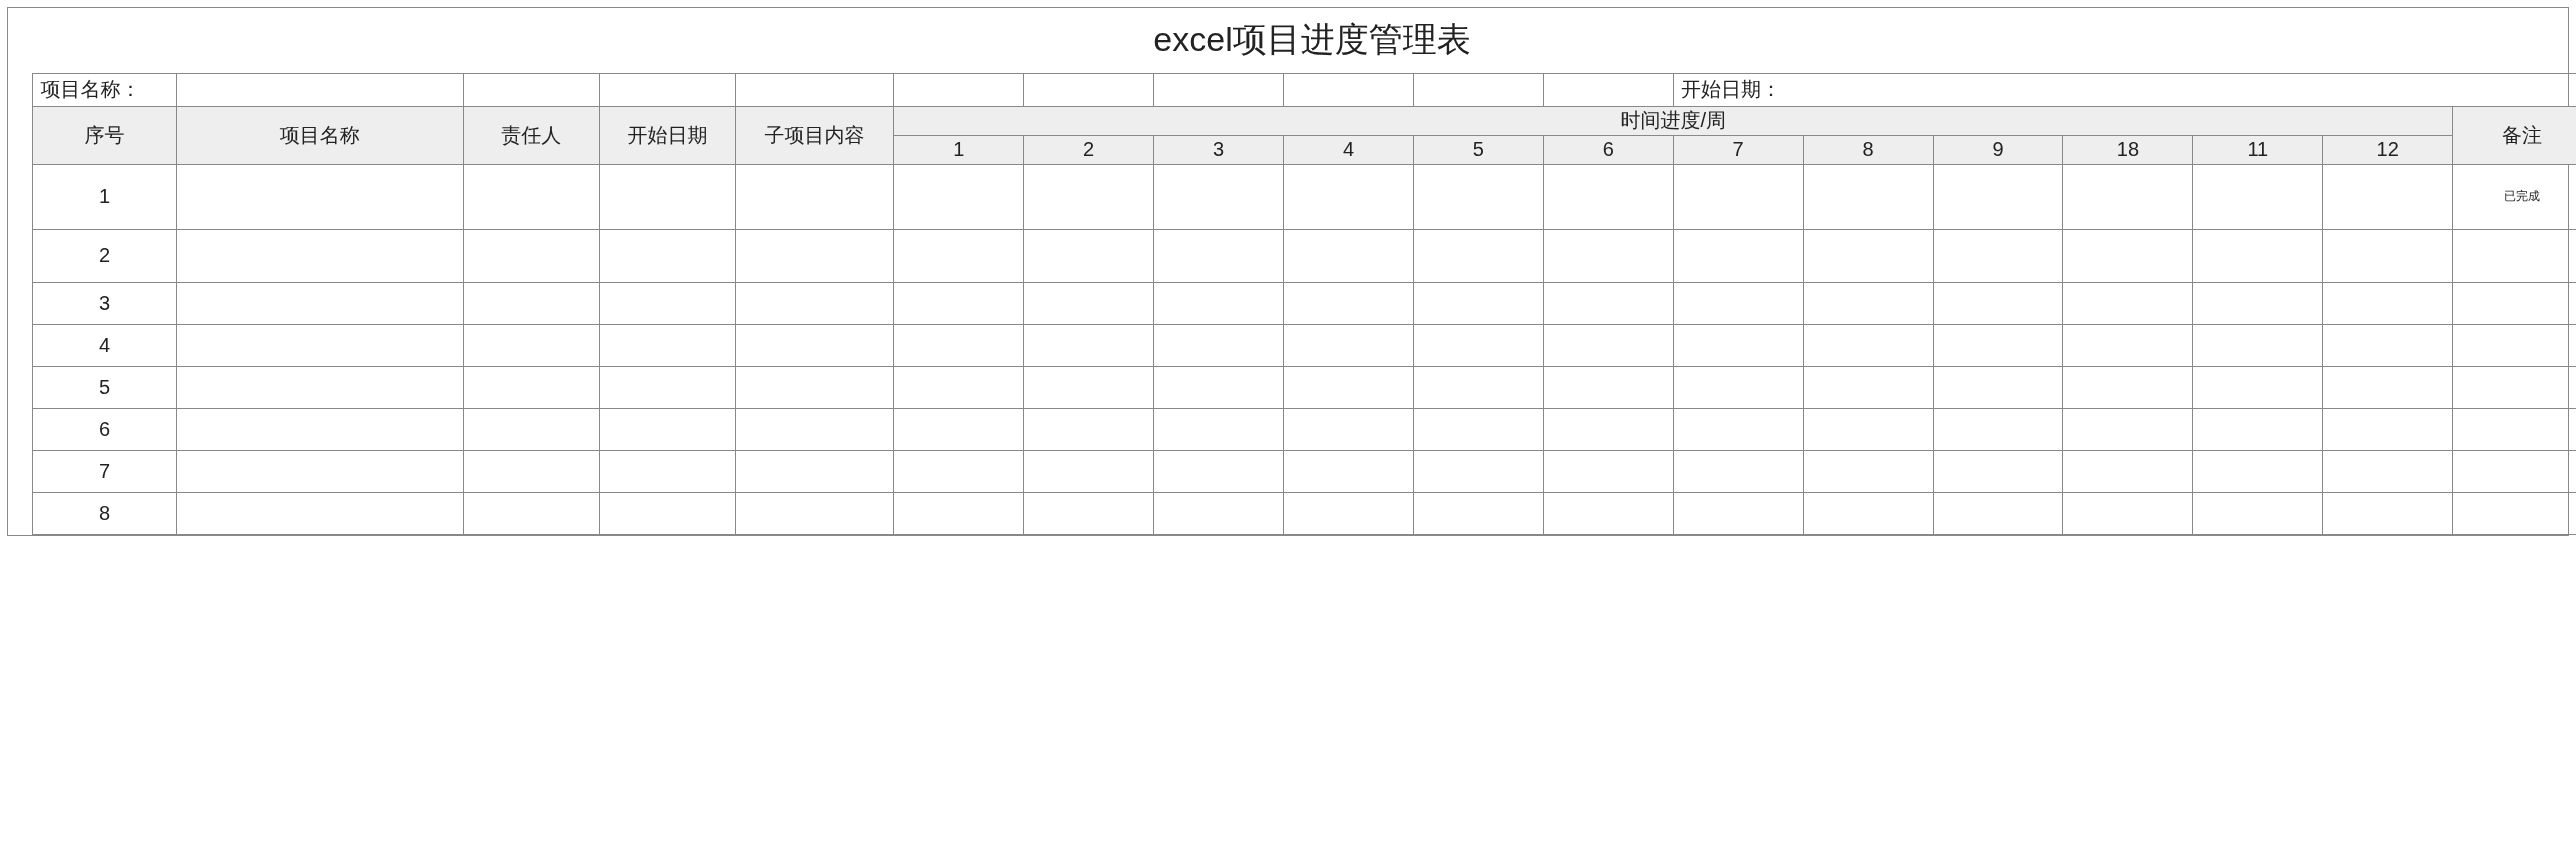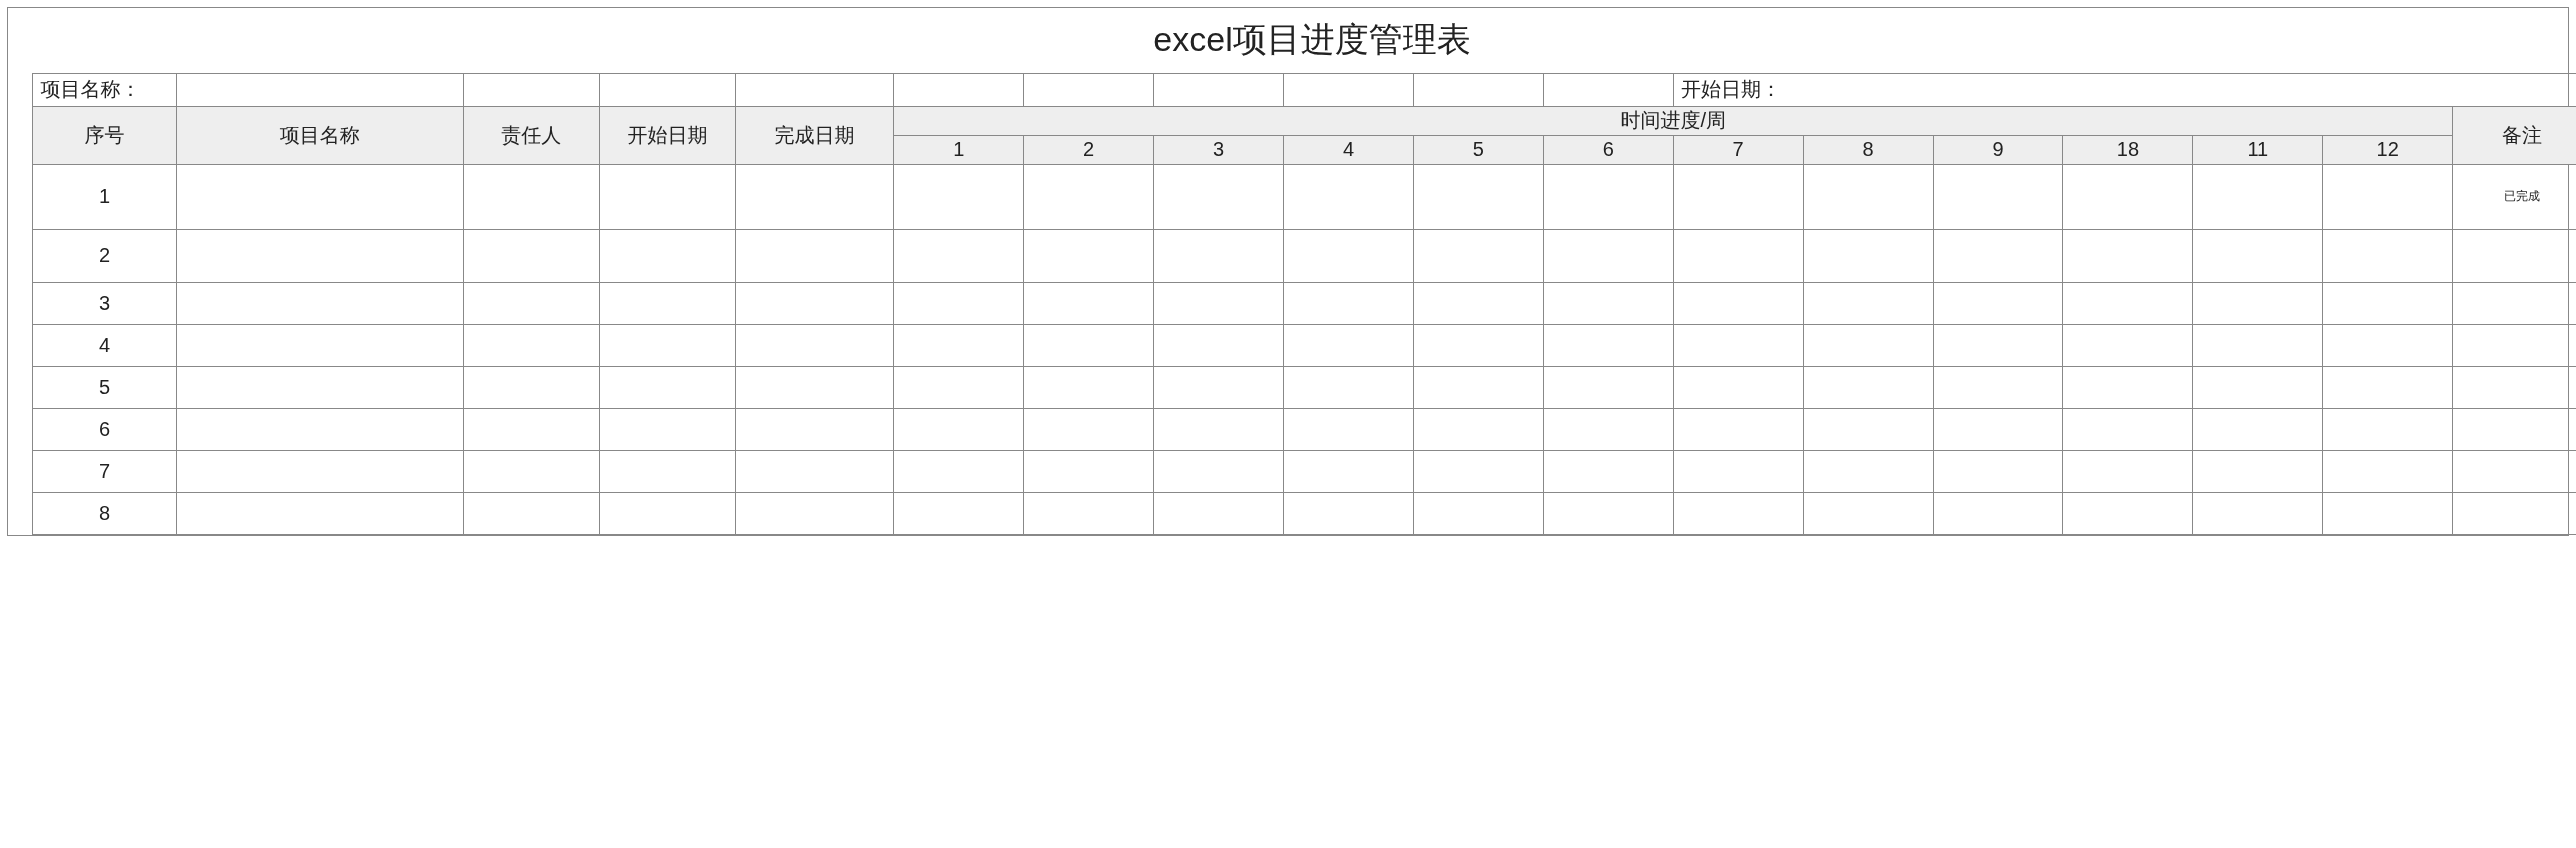--- a/index.html
+++ b/index.html
@@ -123,21 +123,21 @@
     <td></td>
     <td></td>
     <td colspan="7" class="info-label">开始日期：</td>
   </tr>
 
   <tr class="main-header">
     <td rowspan="2" class="header-cell">序号</td>
     <td rowspan="2" class="header-cell">项目名称</td>
     <td rowspan="2" class="header-cell">责任人</td>
     <td rowspan="2" class="header-cell">开始日期</td>
-    <td rowspan="2" class="header-cell">完成日期</td>
+    <td rowspan="2" class="header-cell">子项目内容</td>
     <td colspan="12" class="header-cell">时间进度/周</td>
     <td rowspan="2" class="header-cell">备注</td>
   </tr>
 
   <tr class="sub-header">
     <td>1</td>
     <td>2</td>
     <td>3</td>
     <td>4</td>
     <td>5</td>

